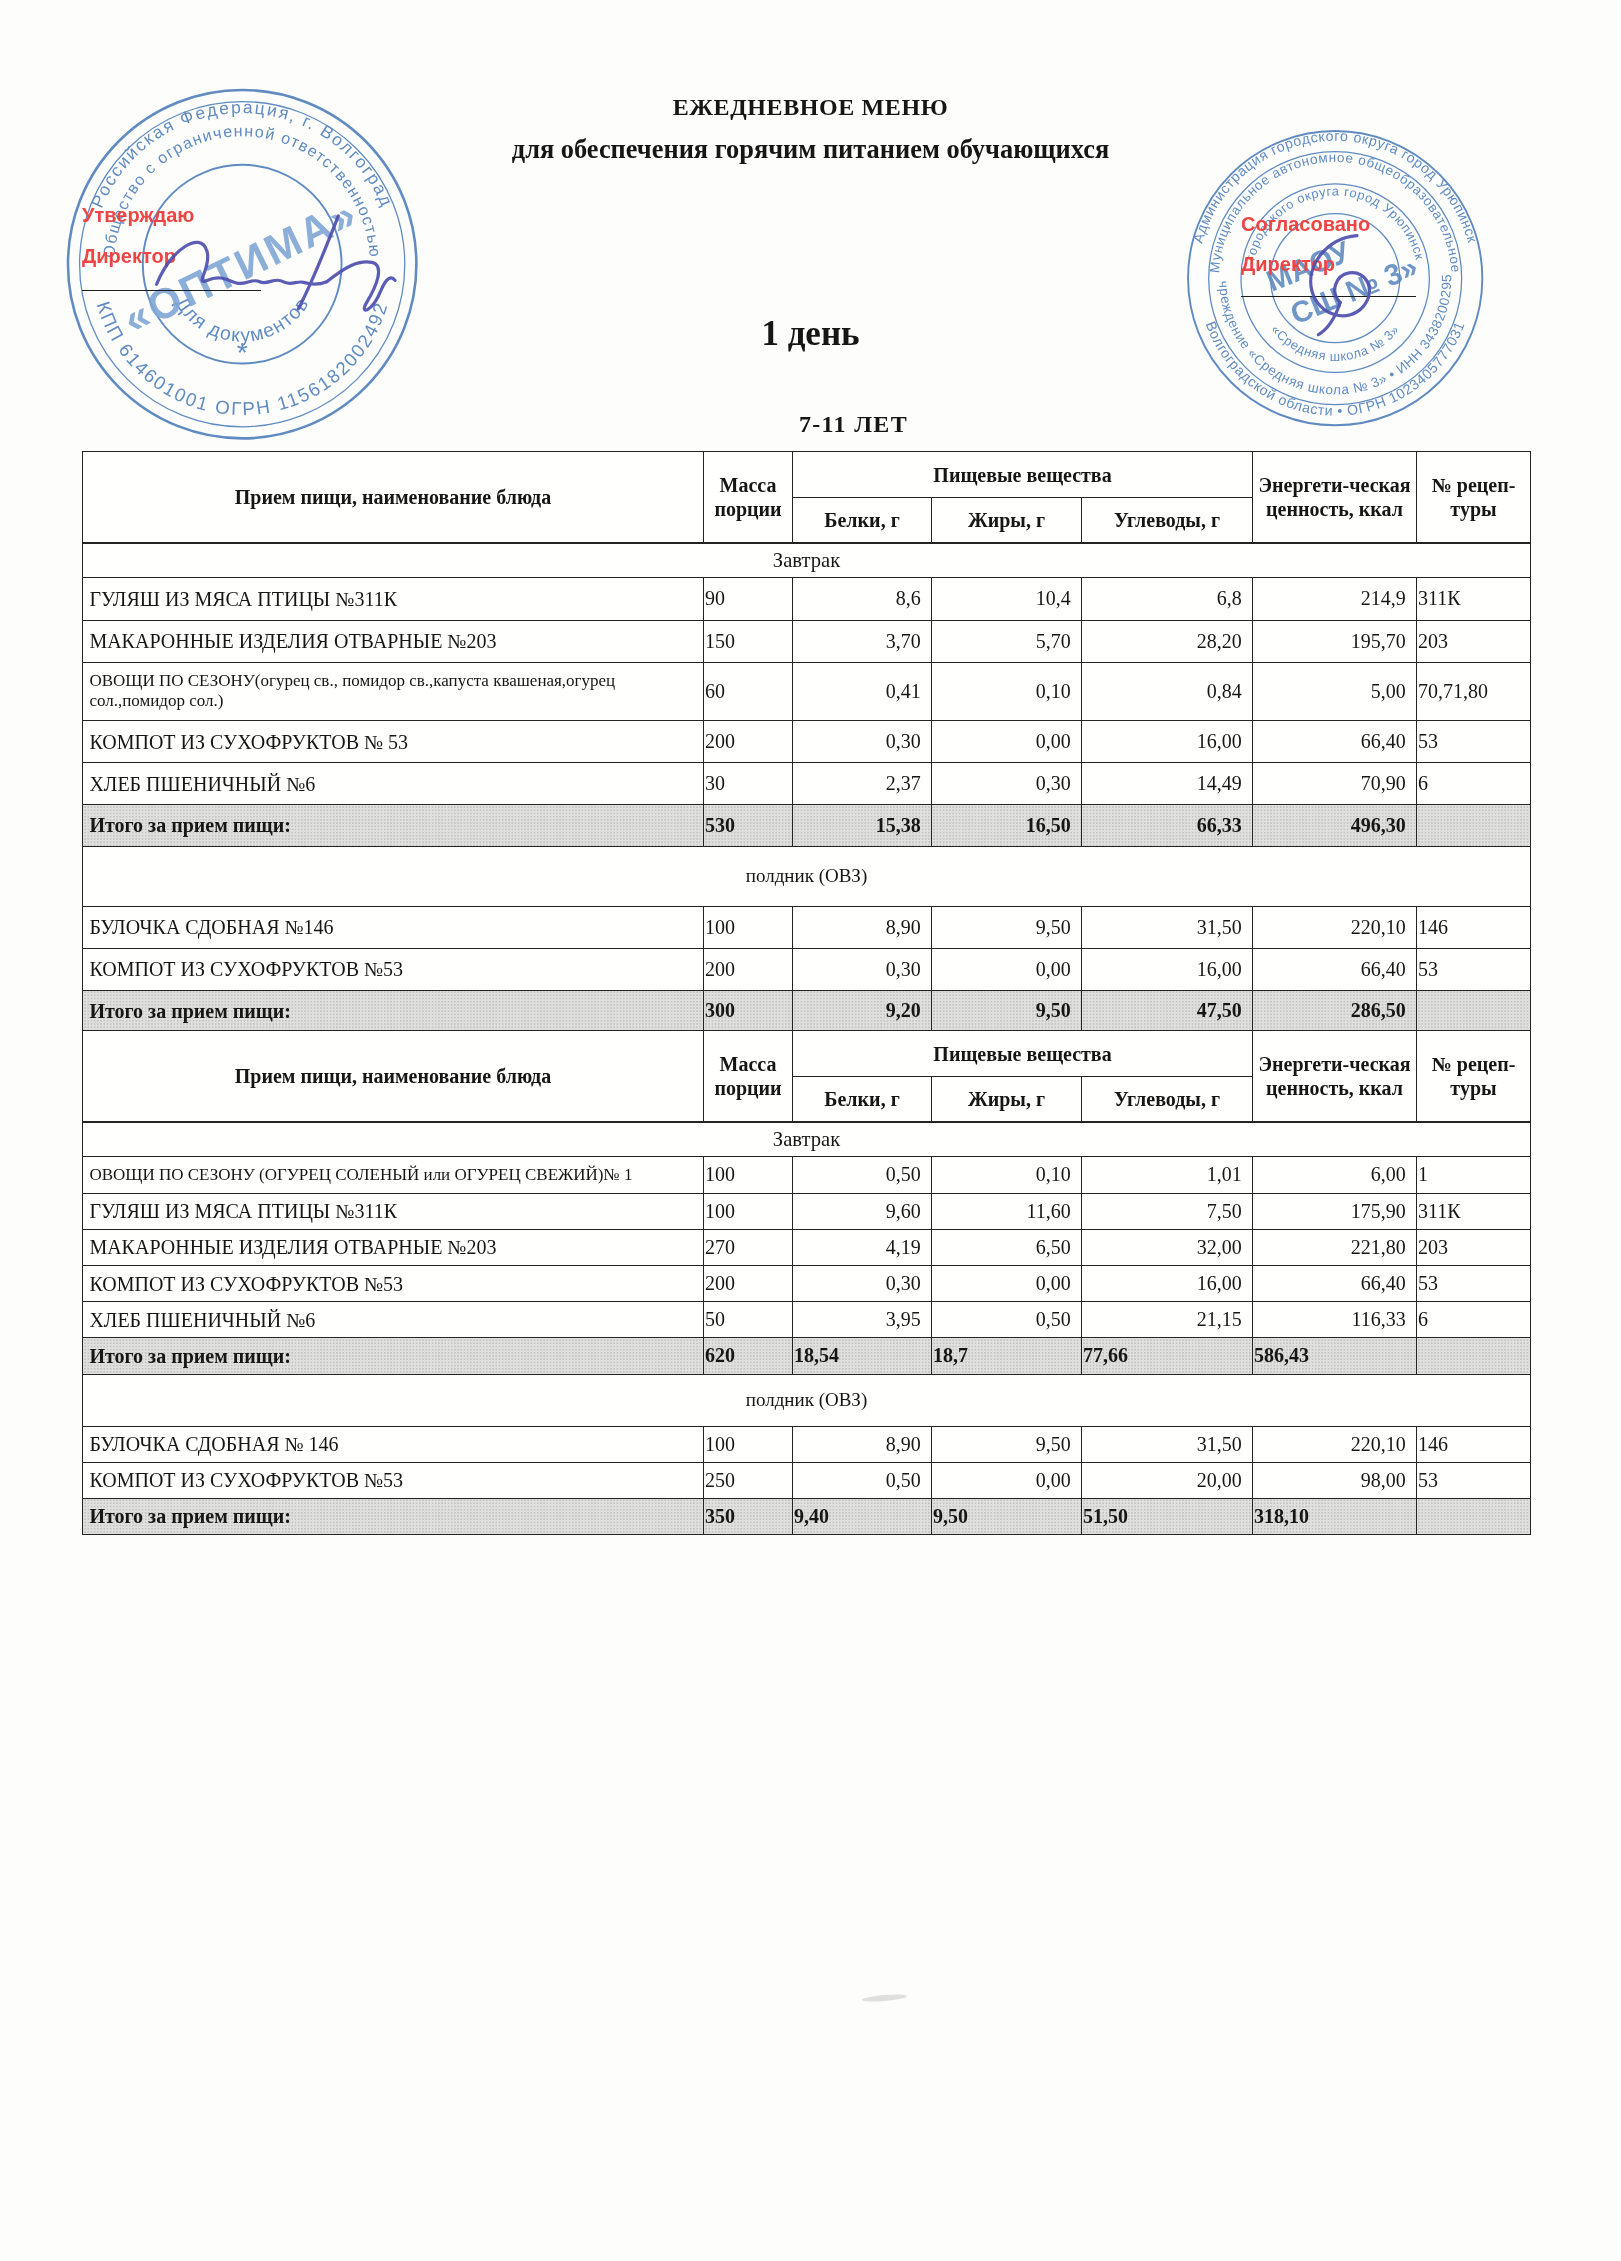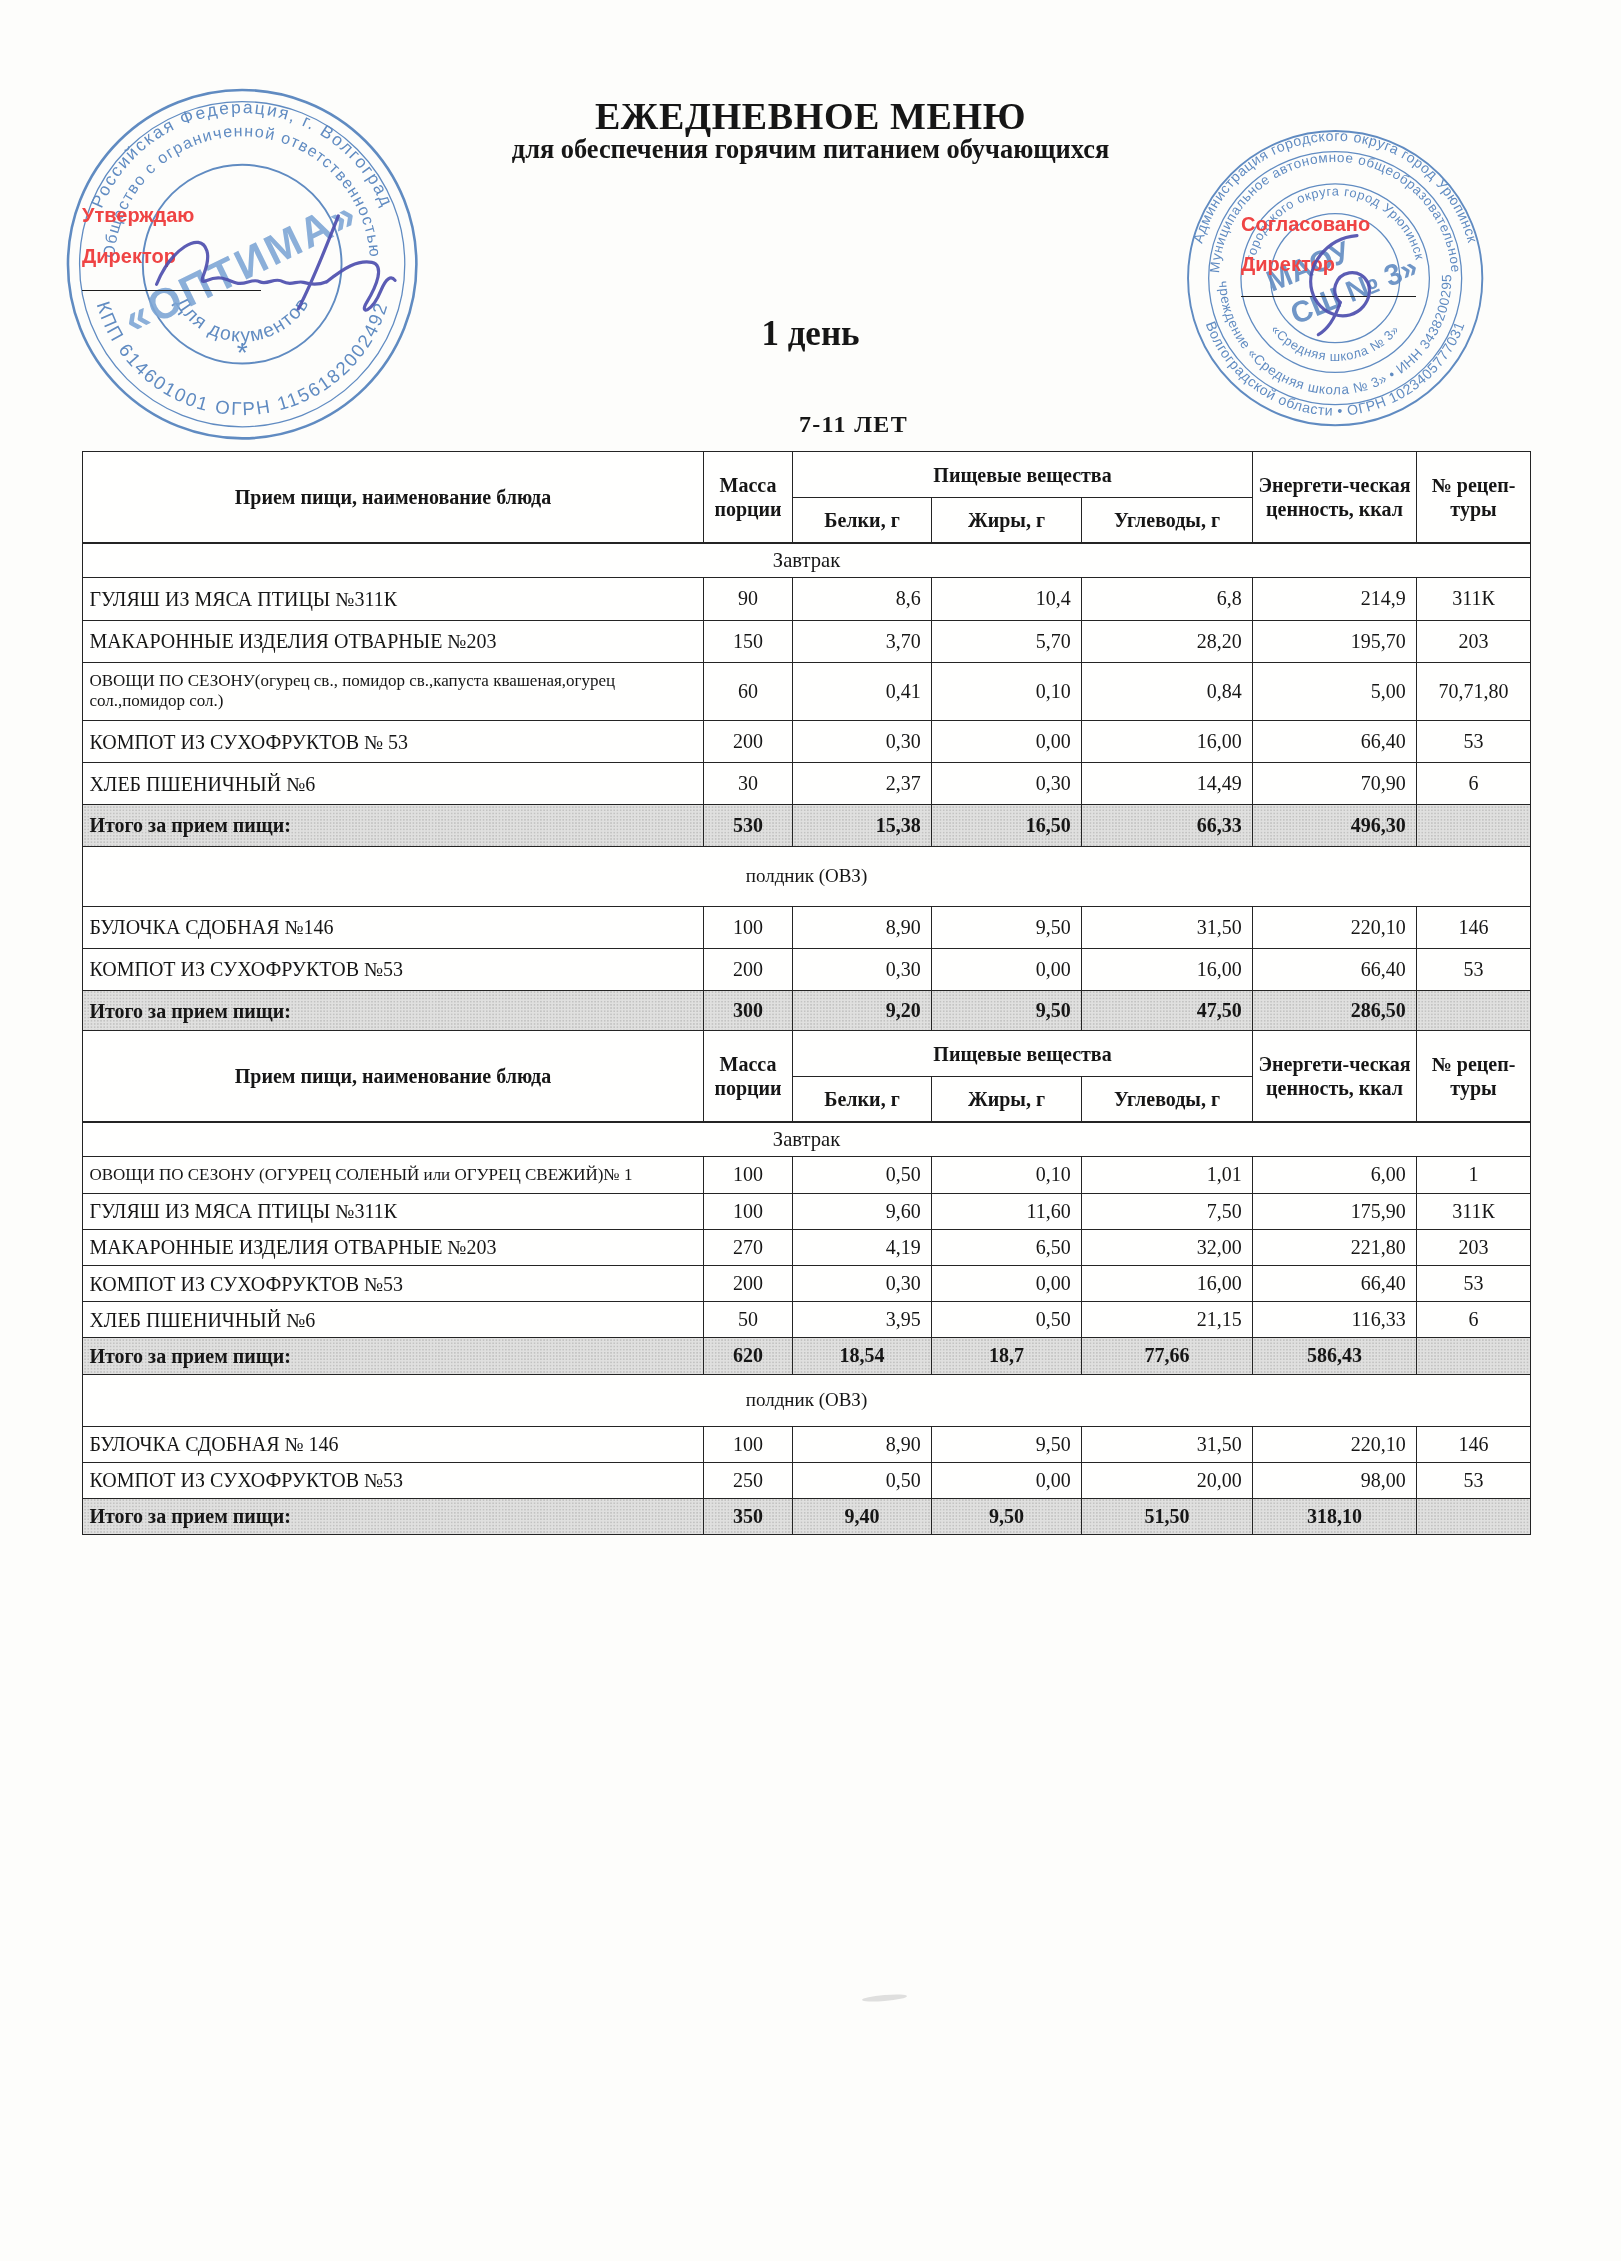--- a/index.html
+++ b/index.html
@@ -3,21 +3,21 @@
 <meta charset="utf-8">
 <style>
   html,body { margin:0; padding:0; background:#e8e8e8; }
   .page {
     position:relative; width:1621px; height:2261px; margin:0 auto;
     background:#fdfdfb; overflow:hidden; color:#161616;
     font-family:"Liberation Serif","DejaVu Serif",serif;
   }
   
   .doc-title   { position:absolute; top:94px; left:0; width:100%; text-align:center;
-                 font-weight:bold; font-size:38px; letter-spacing:0.6px; }
+                 font-weight:bold; font-size:24px; letter-spacing:0.6px; }
   .doc-title2  { position:absolute; top:134px; left:0; width:100%; text-align:center;
                  font-weight:bold; font-size:26.4px; }
   .day-title   { position:absolute; top:314px; left:0; width:100%; text-align:center;
                  font-weight:bold; font-size:35px; }
   .doc-date    { position:absolute; top:369px; left:0; width:100%; text-align:center;
                  font-family:"Liberation Sans","DejaVu Sans",sans-serif;
                  font-weight:bold; font-size:20.6px; letter-spacing:0.6px; }
   .age-title   { position:absolute; left:0; width:100%; text-align:center;
                  font-weight:bold; font-size:24px; letter-spacing:1.3px; }
   #age1 { top:411px;padding-left:43px; }
@@ -51,21 +51,21 @@
                 font-size:20px; }
   #table1 { top:451px; }
   #table2 { top:1030px; }
   .menu-table th, .menu-table td { border:1.3px solid #242424; vertical-align:middle; overflow:hidden; }
   .menu-table thead th { font-weight:bold; text-align:center; padding:2.6px 5.2px; line-height:1.2; }
   .menu-table thead tr:first-child th { height:40px; }
   .menu-table thead tr:last-child  th { height:39px; }
   .menu-table thead { border-bottom:2.6px solid #242424; }
   td.dish { text-align:left; padding:2.6px 6.4px 2.6px 6.4px; line-height:1.2; }
   td.num  { text-align:right;  padding-right:10.3px; }
-  td.ctr  { text-align:center; }
+  td.ctr  { }
   .t1 .menu-row td { height:36px; }
   .t1 .menu-row.small td { height:52px; }
   .t2 .menu-row td { height:30px; }
   .menu-row.small td.dish { font-size:17px; }
   .section-row td { text-align:center; height:31px; font-size:20.6px; border-top:1.9px solid #242424; border-bottom:1.9px solid #242424; }
   .section-row.tall td { height:57px; font-size:19px; font-weight:normal; }
   .t2 .section-row.tall td { height:49px; }
   .total-row td { font-weight:bold; height:35px;
                   background-color:#e0e0df;
                   background-image:radial-gradient(#c3c3c2 0.6px, transparent 0.8px);

